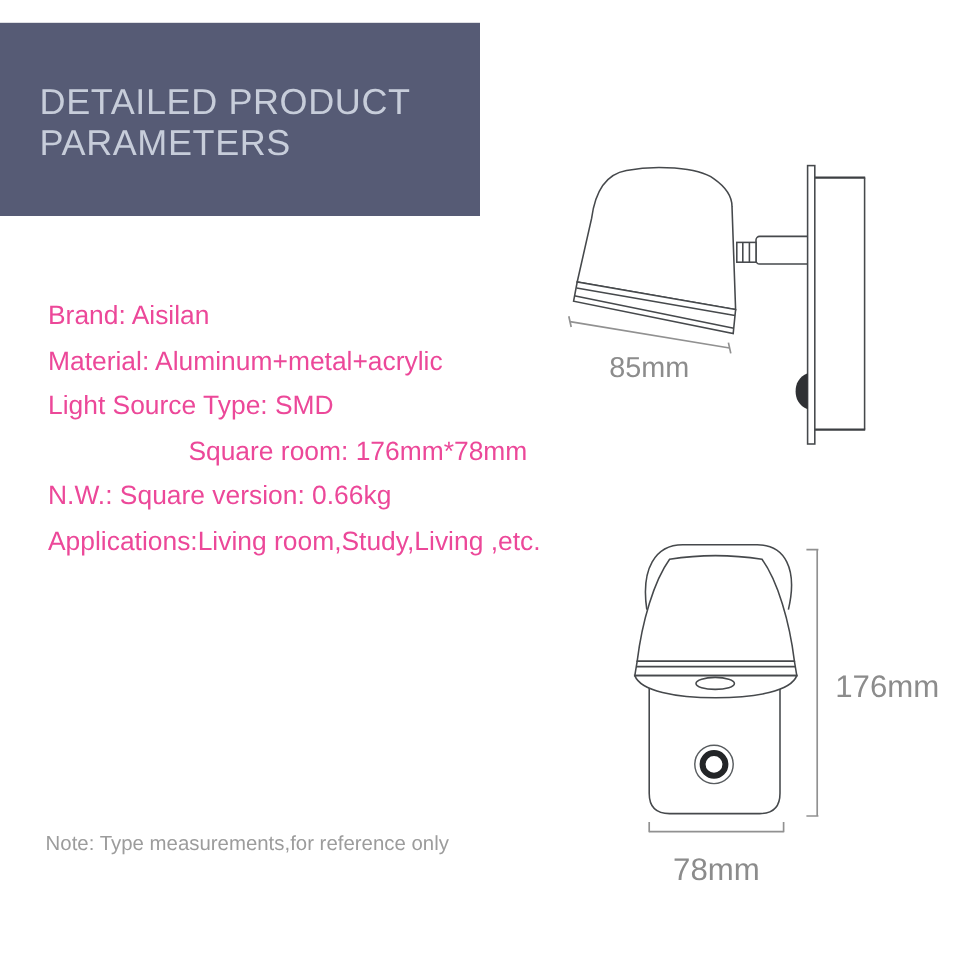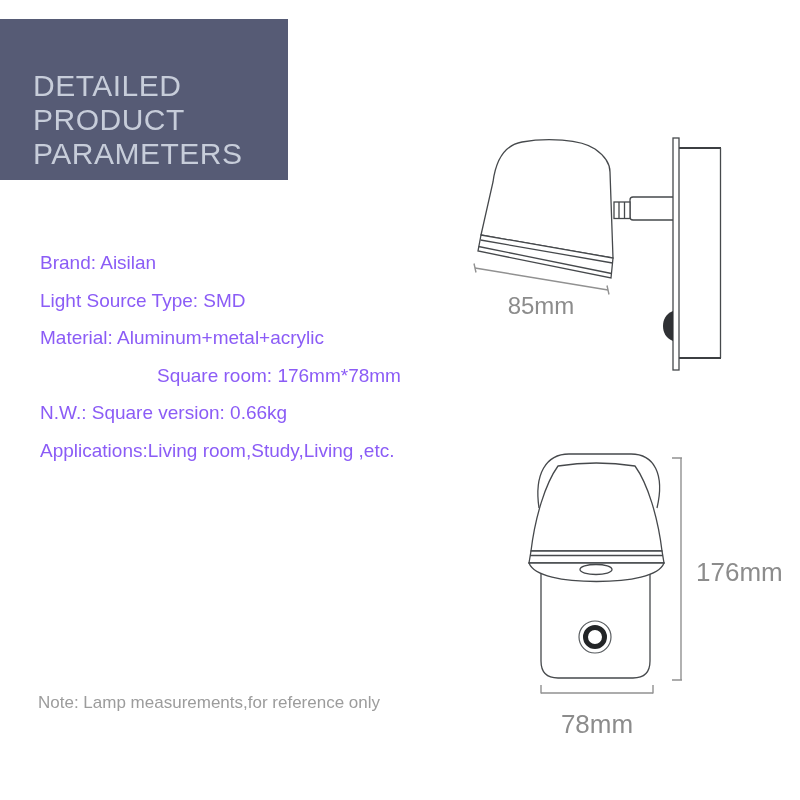--- a/index.html
+++ b/index.html
@@ -3,34 +3,34 @@
 <meta charset="utf-8">
 <style>
   html,body{margin:0;padding:0;}
   body{
     width:800px;height:800px;position:relative;overflow:hidden;
     background:#ffffff;
     font-family:"Liberation Sans","DejaVu Sans",sans-serif;
   }
   
   .header-box{
-    position:absolute;left:0;top:19px;width:288px;height:161px;
+    position:absolute;left:0;top:19px;width:400px;height:161px;
     background:#565b75;
     box-sizing:border-box;
     padding:50px 0 0 33px;
   }
   .header-box .title-line{
     color:#c7cdda;
     font-size:30px;line-height:34px;font-weight:300;
     letter-spacing:0.5px;
   }
   
   .spec-list{
     position:absolute;left:40px;top:244px;width:440px;
-    color:#8b5cf6;font-size:19px;font-weight:400;
+    color:#ec4899;font-size:22px;font-weight:400;
   }
   .spec-line{height:37.5px;line-height:37.5px;white-space:nowrap;}
   .spec-line.indent{padding-left:117px;}
   
   .note-line{
     position:absolute;left:38px;top:693px;
     color:#9c9c9c;font-size:17px;white-space:nowrap;
   }
   
   .diagram{position:absolute;}
@@ -49,28 +49,28 @@
 </head>
 <body>
 
 <div class="header-box">
   <div class="title-line">DETAILED PRODUCT</div>
   <div class="title-line">PARAMETERS</div>
 </div>
 
 <div class="spec-list">
   <div class="spec-line">Brand: Aisilan</div>
+  <div class="spec-line">Material: Aluminum+metal+acrylic</div>
   <div class="spec-line">Light Source Type: SMD</div>
-  <div class="spec-line">Material: Aluminum+metal+acrylic</div>
   <div class="spec-line indent">Square room: 176mm*78mm</div>
   <div class="spec-line">N.W.: Square version: 0.66kg</div>
   <div class="spec-line">Applications:Living room,Study,Living ,etc.</div>
 </div>
 
-<div class="note-line">Note: Lamp measurements,for reference only</div>
+<div class="note-line">Note: Type measurements,for reference only</div>
 
 <svg id="side-view" class="diagram" width="290" height="265" viewBox="0 0 290 265">
   <g>
     <rect class="art-fill" x="180" y="82" width="47" height="23" rx="3"></rect>
     <rect class="art-fill" x="164" y="87" width="16" height="16.5"></rect>
     <path class="art" d="M169,87 V103.5 M174.5,87 V103.5"></path>
   </g>
   <g>
     <path class="art-fill" d="M31,120 L43,67 C46,44 55,30 72,27 C96,22.5 131,24 145,34 C155,41 160,49 160,57 L163,143 Z"></path>
     <path class="art-fill" d="M31,120 L28,136 L161,163 L163,143 Z"></path>

